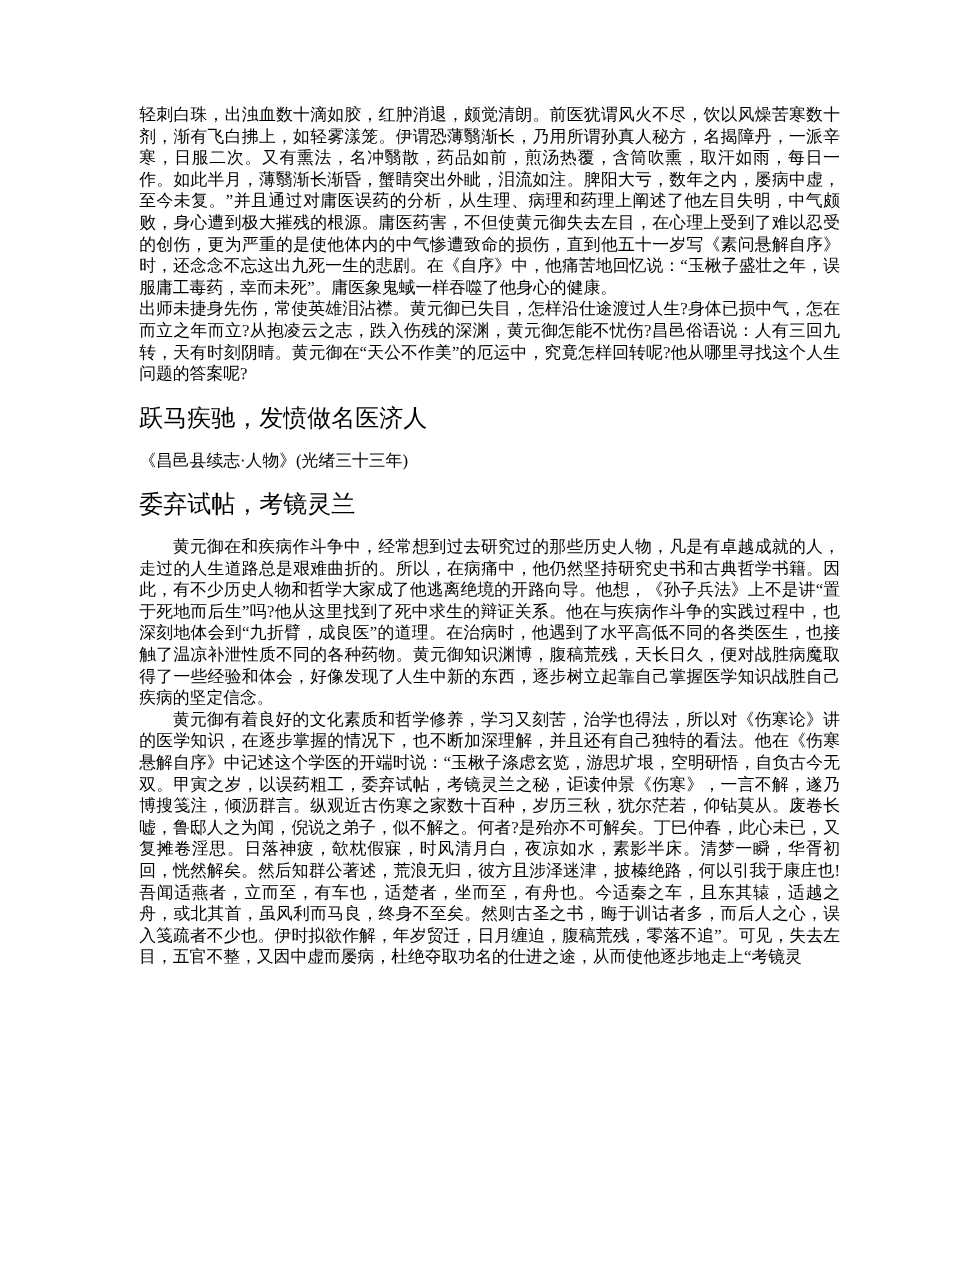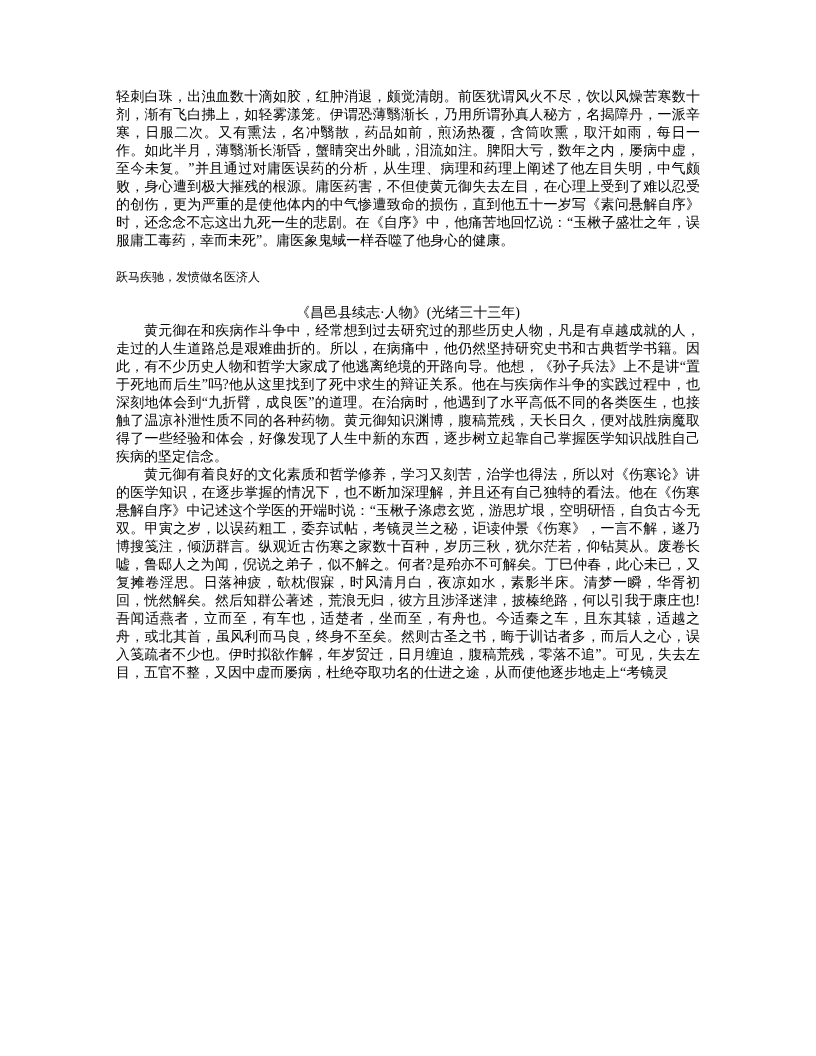--- a/index.html
+++ b/index.html
@@ -23,43 +23,45 @@
     }
     .para {
       margin: 0;
       text-align: justify;
     }
     .para.indent {
       text-indent: 2em;
     }
     .heading {
       margin: 18px 0;
-      font-size: 12px;
+      font-size: 20px;
       font-weight: normal;
       line-height: 18px;
       text-align: left;
     }
     .cite {
       margin: 0;
-      text-align: center;
+      text-align: left;
     }
   </style>
 </head>
 <body>
 
 <div class="page">
 
   <p class="para">轻刺白珠，出浊血数十滴如胶，红肿消退，颇觉清朗。前医犹谓风火不尽，饮以风燥苦寒数十剂，渐有飞白拂上，如轻雾漾笼。伊谓恐薄翳渐长，乃用所谓孙真人秘方，名揭障丹，一派辛寒，日服二次。又有熏法，名冲翳散，药品如前，煎汤热覆，含筒吹熏，取汗如雨，每日一作。如此半月，薄翳渐长渐昏，蟹睛突出外眦，泪流如注。脾阳大亏，数年之内，屡病中虚，至今未复。”并且通过对庸医误药的分析，从生理、病理和药理上阐述了他左目失明，中气颇败，身心遭到极大摧残的根源。庸医药害，不但使黄元御失去左目，在心理上受到了难以忍受的创伤，更为严重的是使他体内的中气惨遭致命的损伤，直到他五十一岁写《素问悬解自序》时，还念念不忘这出九死一生的悲剧。在《自序》中，他痛苦地回忆说：“玉楸子盛壮之年，误服庸工毒药，幸而未死”。庸医象鬼蜮一样吞噬了他身心的健康。</p>
 
+  <p class="para">出师未捷身先伤，常使英雄泪沾襟。黄元御已失目，怎样沿仕途渡过人生?身体已损中气，怎在而立之年而立?从抱凌云之志，跌入伤残的深渊，黄元御怎能不忧伤?昌邑俗语说：人有三回九转，天有时刻阴晴。黄元御在“天公不作美”的厄运中，究竟怎样回转呢?他从哪里寻找这个人生问题的答案呢?</p>
 
   <h3 class="heading">跃马疾驰，发愤做名医济人</h3>
 
 
   <p class="cite">《昌邑县续志·人物》(光绪三十三年)</p>
 
+  <h3 class="heading">委弃试帖，考镜灵兰</h3>
 
   <p class="para indent">黄元御在和疾病作斗争中，经常想到过去研究过的那些历史人物，凡是有卓越成就的人，走过的人生道路总是艰难曲折的。所以，在病痛中，他仍然坚持研究史书和古典哲学书籍。因此，有不少历史人物和哲学大家成了他逃离绝境的开路向导。他想，《孙子兵法》上不是讲“置于死地而后生”吗?他从这里找到了死中求生的辩证关系。他在与疾病作斗争的实践过程中，也深刻地体会到“九折臂，成良医”的道理。在治病时，他遇到了水平高低不同的各类医生，也接触了温凉补泄性质不同的各种药物。黄元御知识渊博，腹稿荒残，天长日久，便对战胜病魔取得了一些经验和体会，好像发现了人生中新的东西，逐步树立起靠自己掌握医学知识战胜自己疾病的坚定信念。</p>
 
 
 
   <p class="para indent">黄元御有着良好的文化素质和哲学修养，学习又刻苦，治学也得法，所以对《伤寒论》讲的医学知识，在逐步掌握的情况下，也不断加深理解，并且还有自己独特的看法。他在《伤寒悬解自序》中记述这个学医的开端时说：“玉楸子涤虑玄览，游思圹垠，空明研悟，自负古今无双。甲寅之岁，以误药粗工，委弃试帖，考镜灵兰之秘，讵读仲景《伤寒》，一言不解，遂乃博搜笺注，倾沥群言。纵观近古伤寒之家数十百种，岁历三秋，犹尔茫若，仰钻莫从。废卷长嘘，鲁邸人之为闻，倪说之弟子，似不解之。何者?是殆亦不可解矣。丁巳仲春，此心未已，又复摊卷淫思。日落神疲，欹枕假寐，时风清月白，夜凉如水，素影半床。清梦一瞬，华胥初回，恍然解矣。然后知群公著述，荒浪无归，彼方且涉泽迷津，披榛绝路，何以引我于康庄也!吾闻适燕者，立而至，有车也，适楚者，坐而至，有舟也。今适秦之车，且东其辕，适越之舟，或北其首，虽风利而马良，终身不至矣。然则古圣之书，晦于训诂者多，而后人之心，误入笺疏者不少也。伊时拟欲作解，年岁贸迁，日月缠迫，腹稿荒残，零落不追”。可见，失去左目，五官不整，又因中虚而屡病，杜绝夺取功名的仕进之途，从而使他逐步地走上“考镜灵</p>
 
 </div>
 
 </body></html>

